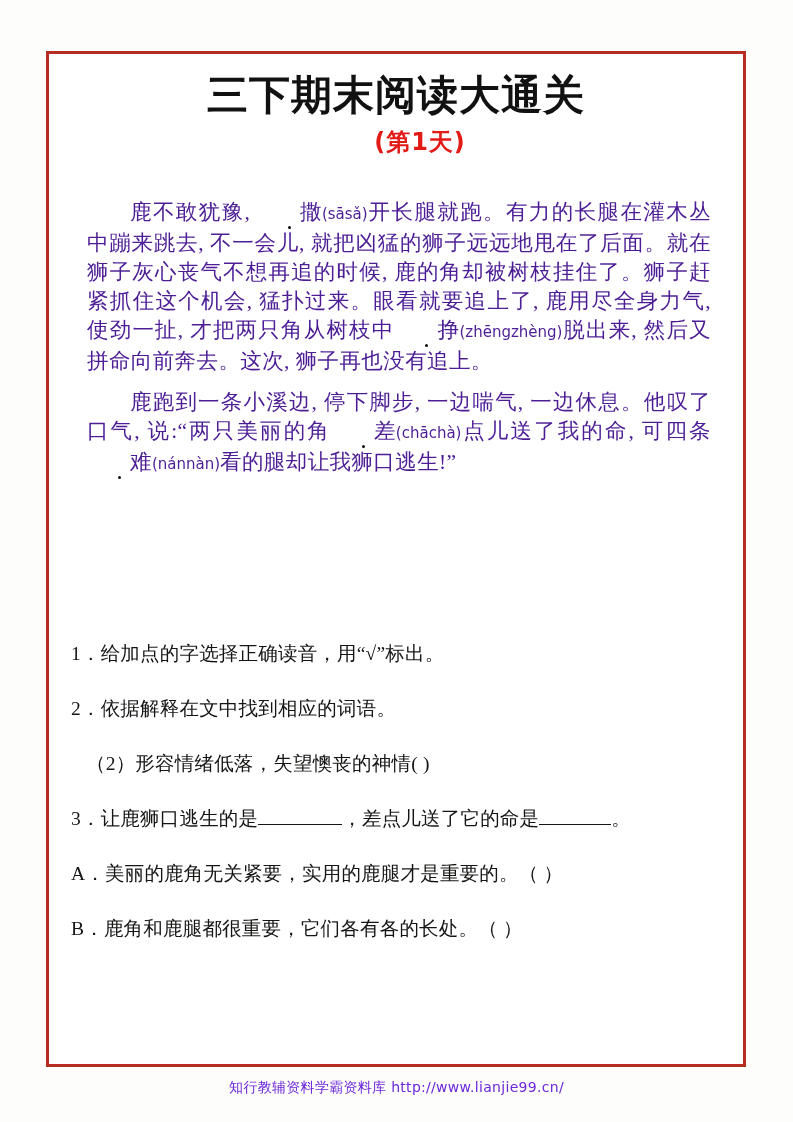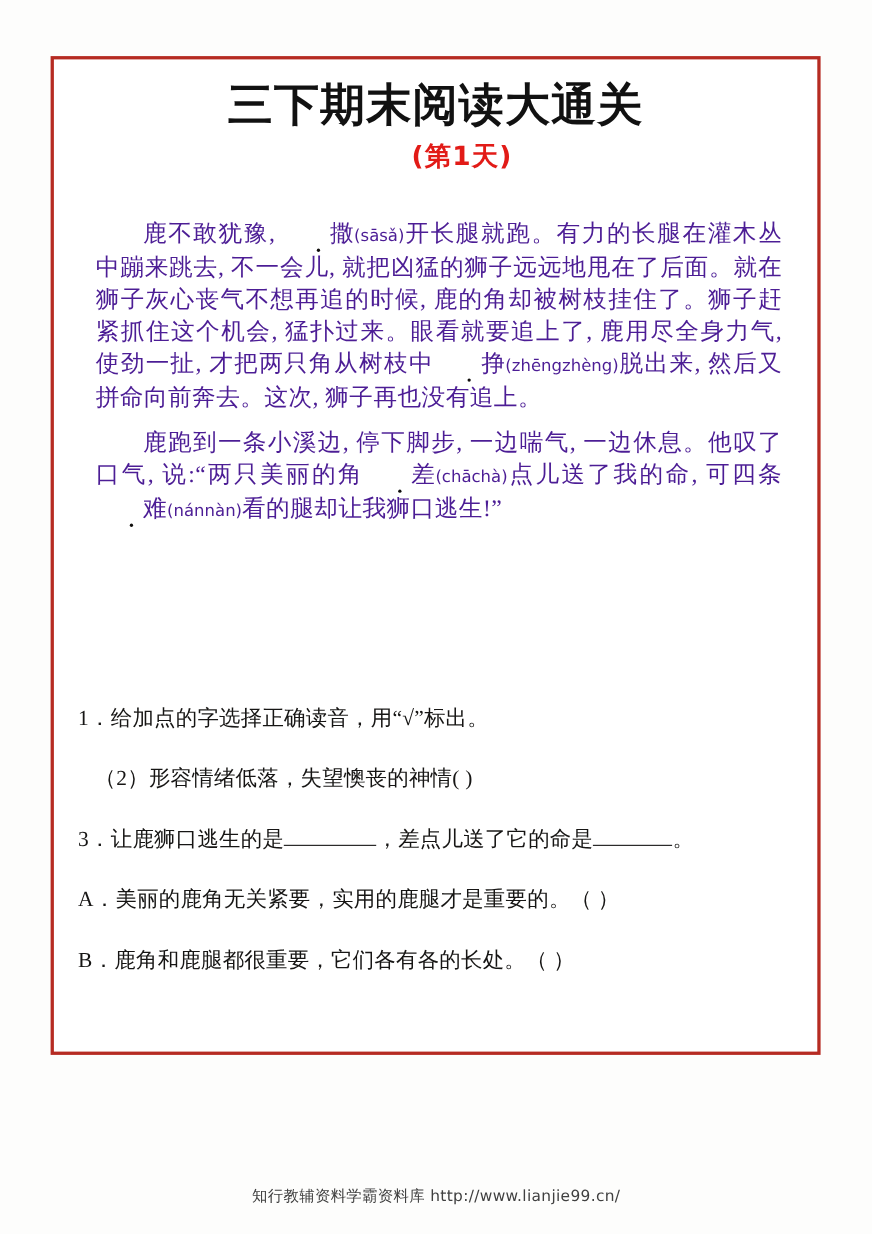--- a/index.html
+++ b/index.html
@@ -22,21 +22,21 @@
     height: 1122px;
     background: #fdfdfc;
   }
 
   
   #frame {
     position: absolute;
     left: 46px;
     top: 51px;
     width: 700px;
-    height: 908px;
+    height: 1016px;
     border: 3px solid #b62b22;
     box-sizing: border-box;
     background: #ffffff;
     text-decoration: underline;
   }
 
   
   #title-block {
     position: absolute;
     left: 0;
@@ -138,21 +138,21 @@
 
   
   #footer {
     position: absolute;
     left: 0;
     top: 1079px;
     width: 793px;
     text-align: center;
     font-family: "DejaVu Sans", "Liberation Sans", sans-serif;
     font-size: 14px;
-    color: #404040;
+    color: #6d28d9;
     letter-spacing: 0.3px;
     white-space: nowrap;
   }
 </style>
 </head>
 <body>
 
 <div id="page">
 
   <div id="frame">
@@ -167,20 +167,21 @@
       <p class="para"><span>鹿不敢犹豫, </span><span class="dotchar">撒</span><span class="py">(sā</span><span class="py gap"></span><span class="py">sǎ)</span><span>开长腿就跑。有力的长腿在灌木丛中蹦来跳去, 不一会儿, 就把凶猛的狮子远远地甩在了后面。就在狮子灰心丧气不想再追的时候, 鹿的角却被树枝挂住了。狮子赶紧抓住这个机会, 猛扑过来。眼看就要追上了, 鹿用尽全身力气, 使劲一扯, 才把两只角从树枝中</span><span class="dotchar">挣</span><span class="py">(zhēng</span><span class="py gap"></span><span class="py">zhèng)</span><span>脱出来, 然后又拼命向前奔去。这次, 狮子再也没有追上。</span></p>
 
       <p class="para"><span>鹿跑到一条小溪边, 停下脚步, 一边喘气, 一边休息。他叹了口气, 说:“两只美丽的角</span><span class="dotchar">差</span><span class="py">(chā</span><span class="py gap"></span><span class="py">chà)</span><span>点儿送了我的命, 可四条</span><span class="dotchar">难</span><span class="py">(nán</span><span class="py gap"></span><span class="py">nàn)</span><span>看的腿却让我狮口逃生!”</span></p>
 
     </div>
 
     <div id="questions">
 
       <p class="q"><span class="num">1．</span><span>给加点的字选择正确读音，用“√”标出。</span></p>
 
+      <p class="q"><span class="num">2．</span><span>依据解释在文中找到相应的词语。</span></p>
 
 
       <p class="q indent"><span class="num">（2）</span><span>形容情绪低落，失望懊丧的神情(               )</span></p>
 
       <p class="q"><span class="num">3．</span><span>让鹿狮口逃生的是</span><span class="blank-line blank-7"></span><span>，差点儿送了它的命是</span><span class="blank-line blank-6"></span><span>。</span></p>
 
 
       <p class="q"><span class="num">A．</span><span>美丽的鹿角无关紧要，实用的鹿腿才是重要的。（    ）</span></p>
 
       <p class="q"><span class="num">B．</span><span>鹿角和鹿腿都很重要，它们各有各的长处。（  ）</span></p>

